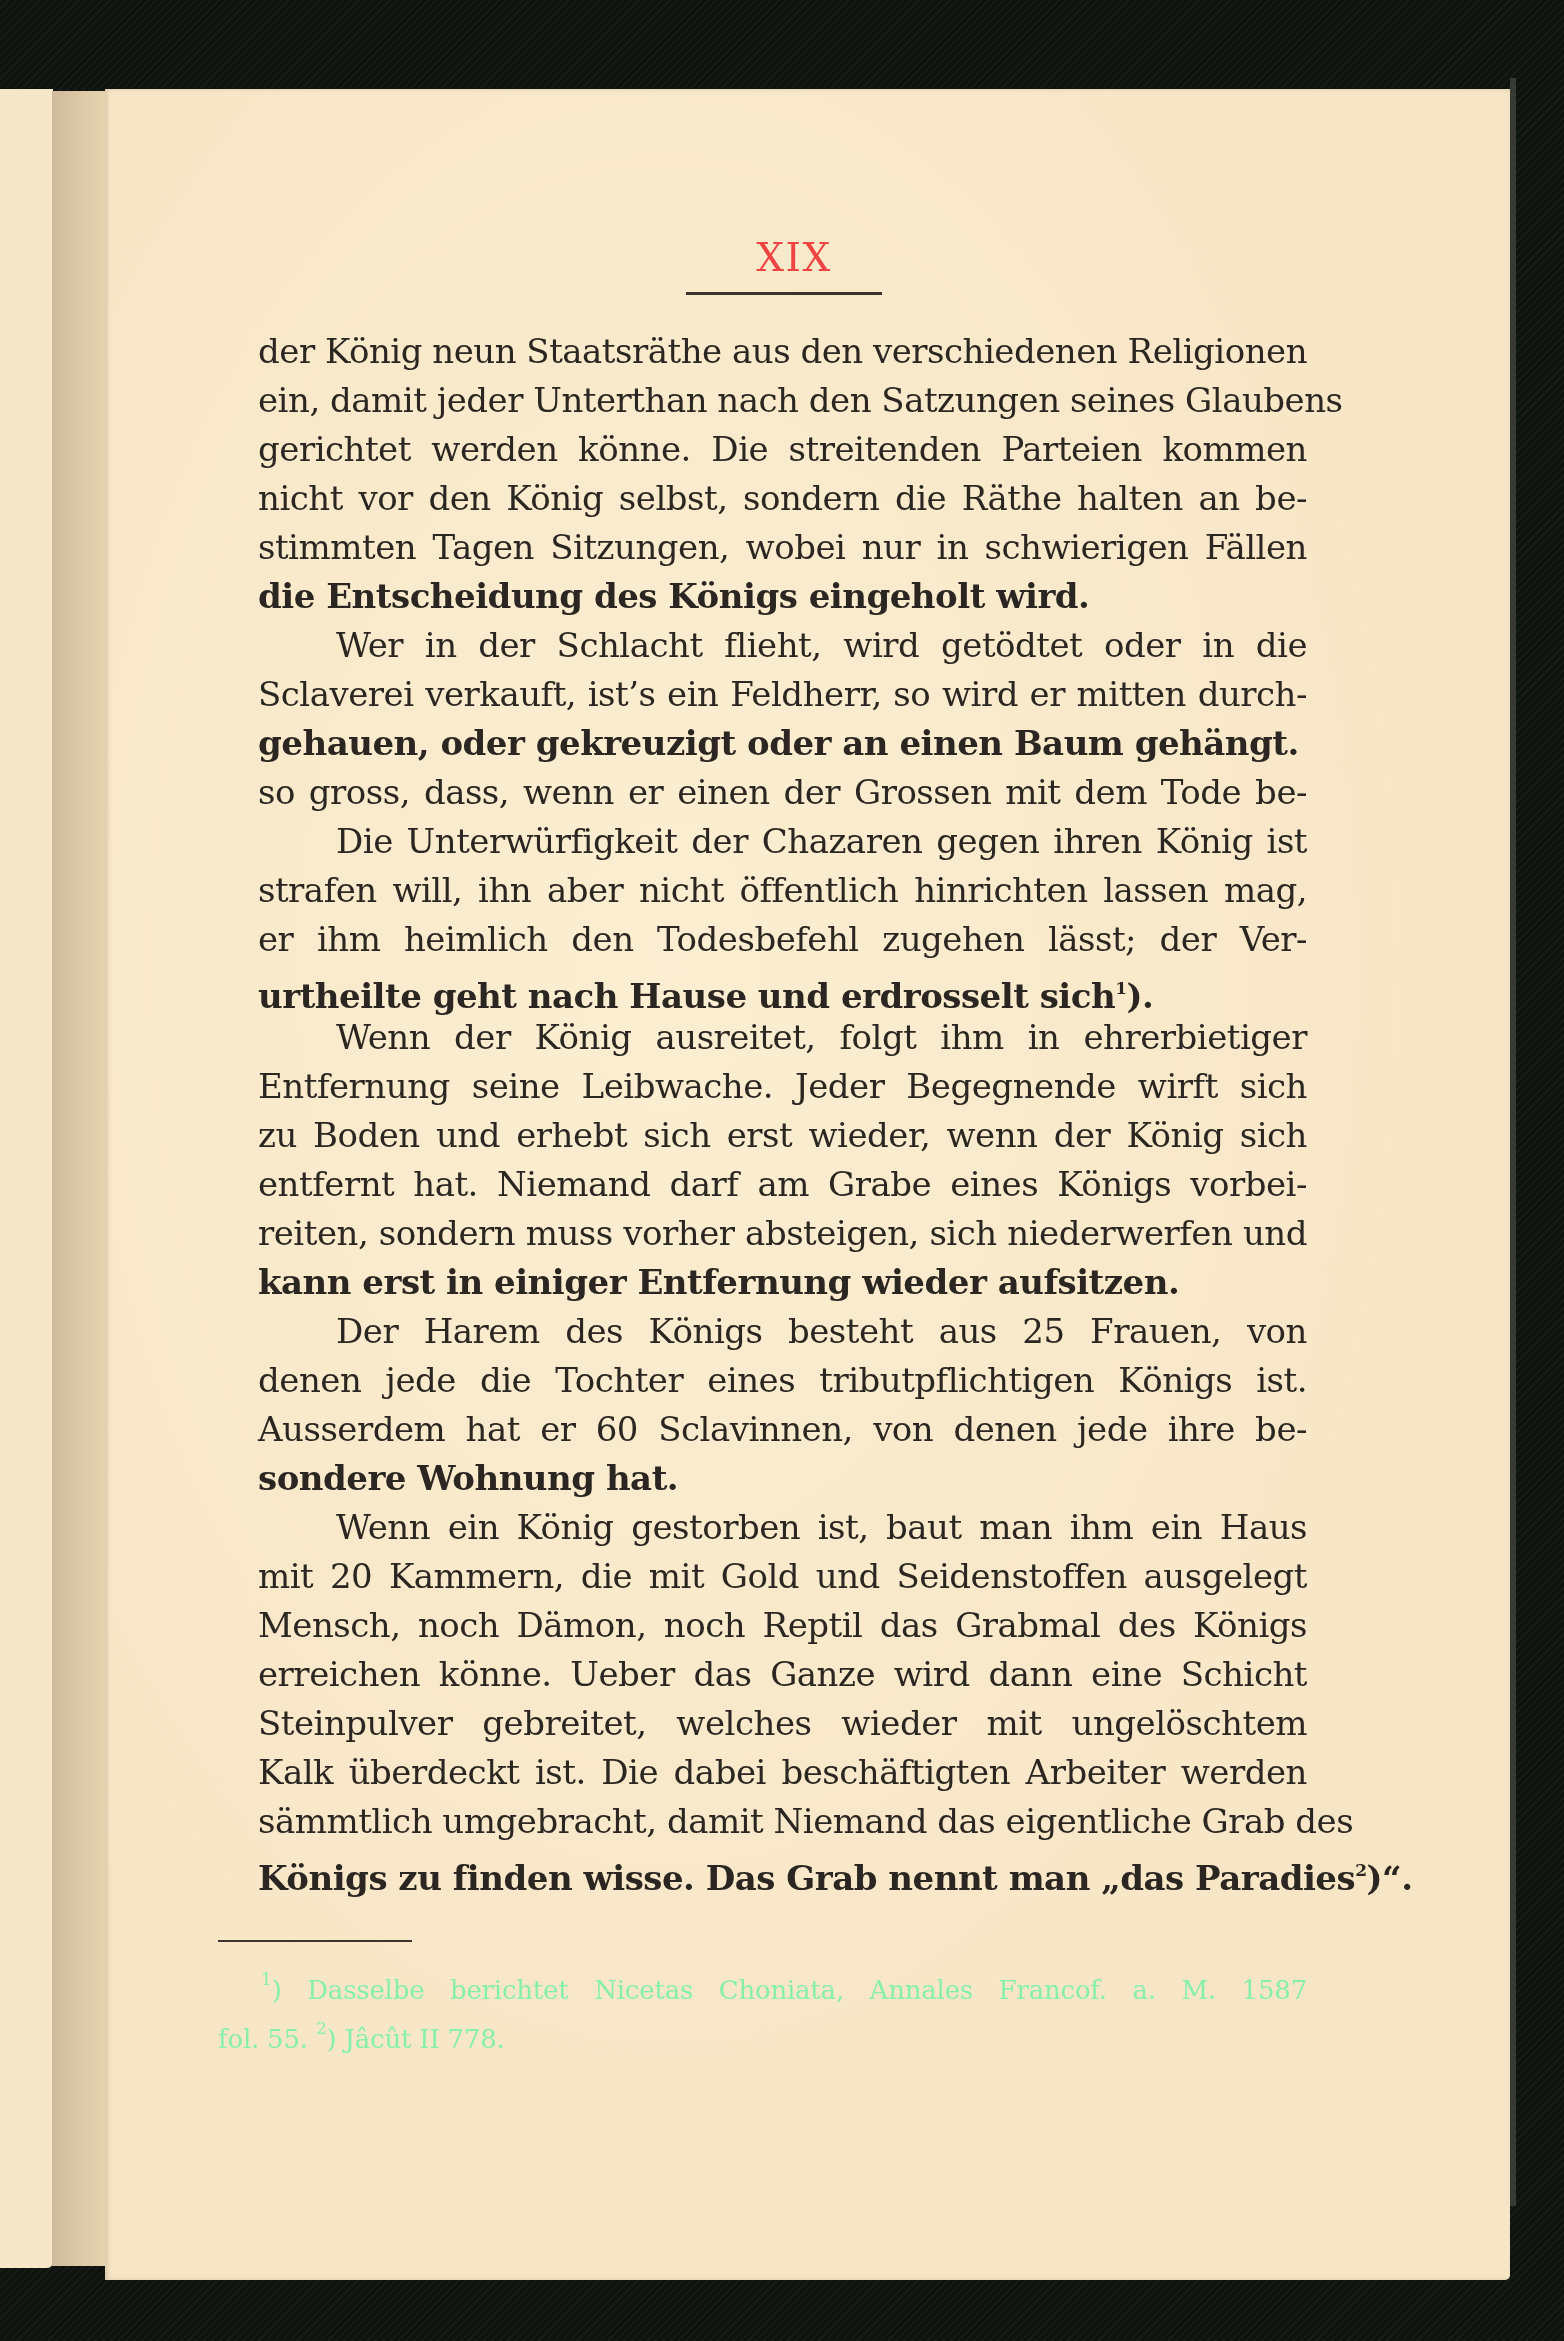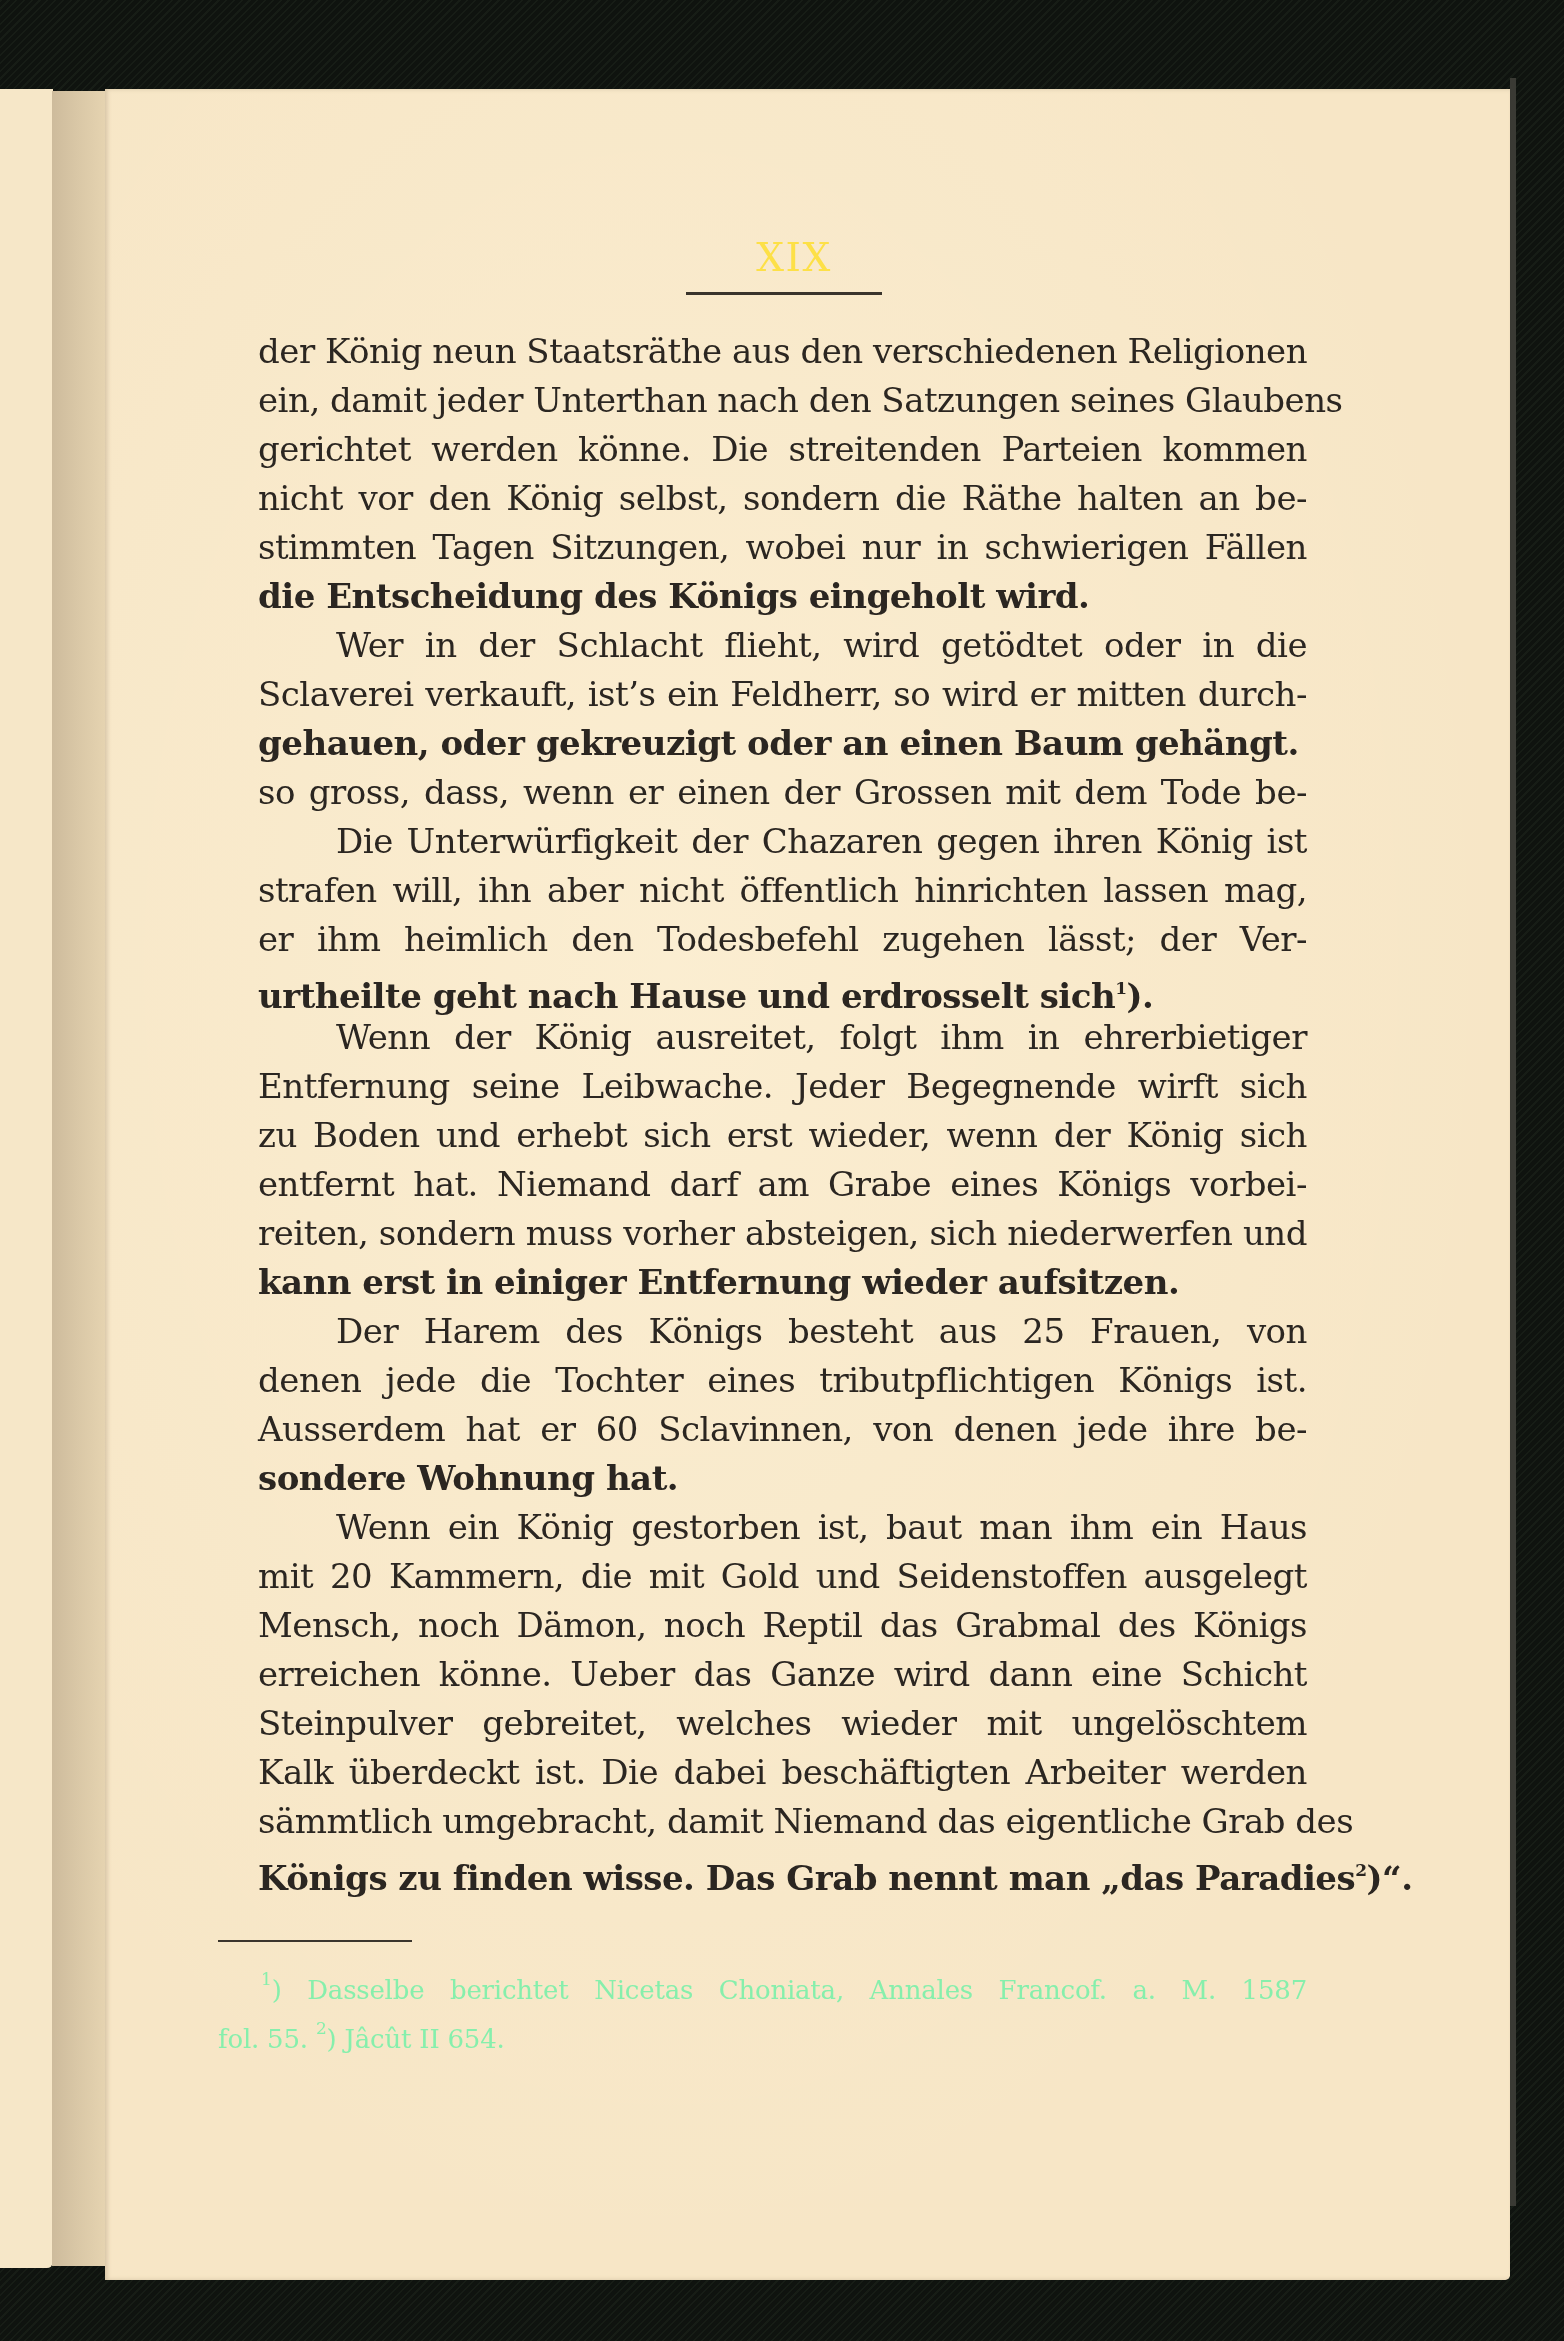--- a/index.html
+++ b/index.html
@@ -22,21 +22,21 @@
       background-image: radial-gradient(ellipse at 40% 40%, rgba(255,245,220,0.5), rgba(0,0,0,0) 70%);
       border-radius: 0 0 4.7px 0;
       box-shadow: inset 2.3px 0 4.7px rgba(120,100,70,0.25);
     }
     .cover-edge {
       position: absolute; left: 1510px; top: 78px; width: 6.3px; height: 2128px;
       background: #3a3a34;
     }
     .running-head {
       position: absolute; left: 704px; top: 235px; width: 180px; text-align: center;
-      font-family: "DejaVu Serif", serif; font-size: 39px; color: #fde047; letter-spacing: 1.6px;
+      font-family: "DejaVu Serif", serif; font-size: 39px; color: #ef4444; letter-spacing: 1.6px;
     }
     .head-rule {
       position: absolute; left: 686px; top: 292px; width: 196px; height: 3.1px; background: #3a342c;
     }
     .body-text {
       position: absolute; left: 244px; top: 327px; width: 1063px;
       font-family: "DejaVu Serif", serif; font-size: 34px; line-height: 49px;
       color: #2b2621; text-align: justify; letter-spacing: -0.5px;
     }
     .body-text .line { display: block; white-space: nowrap; text-align: justify; text-align-last: justify; height: 49px; margin-left: 14px; }
@@ -98,15 +98,15 @@
   <span class="line">Steinpulver gebreitet, welches wieder mit ungelöschtem</span>
   <span class="line">Kalk überdeckt ist. Die dabei beschäftigten Arbeiter werden</span>
   <span class="line">sämmtlich umgebracht, damit Niemand das eigentliche Grab des</span>
   <span class="line last"><span>Königs zu finden wisse. Das Grab nennt man „das Paradies</span><sup class="fn">2</sup><span>)“.</span></span>
 </div>
 
 <div class="footnote-rule"></div>
 
 <div class="footnotes">
   <span class="line indent full"><sup class="fn">1</sup><span>) Dasselbe berichtet Nicetas Choniata, Annales Francof. a. M. 1587</span></span>
-  <span class="line"><span>fol. 55.  </span><sup class="fn">2</sup><span>) Jâcût II 654.</span></span>
+  <span class="line"><span>fol. 55.  </span><sup class="fn">2</sup><span>) Jâcût II 778.</span></span>
 </div>
 
 
 </body></html>

